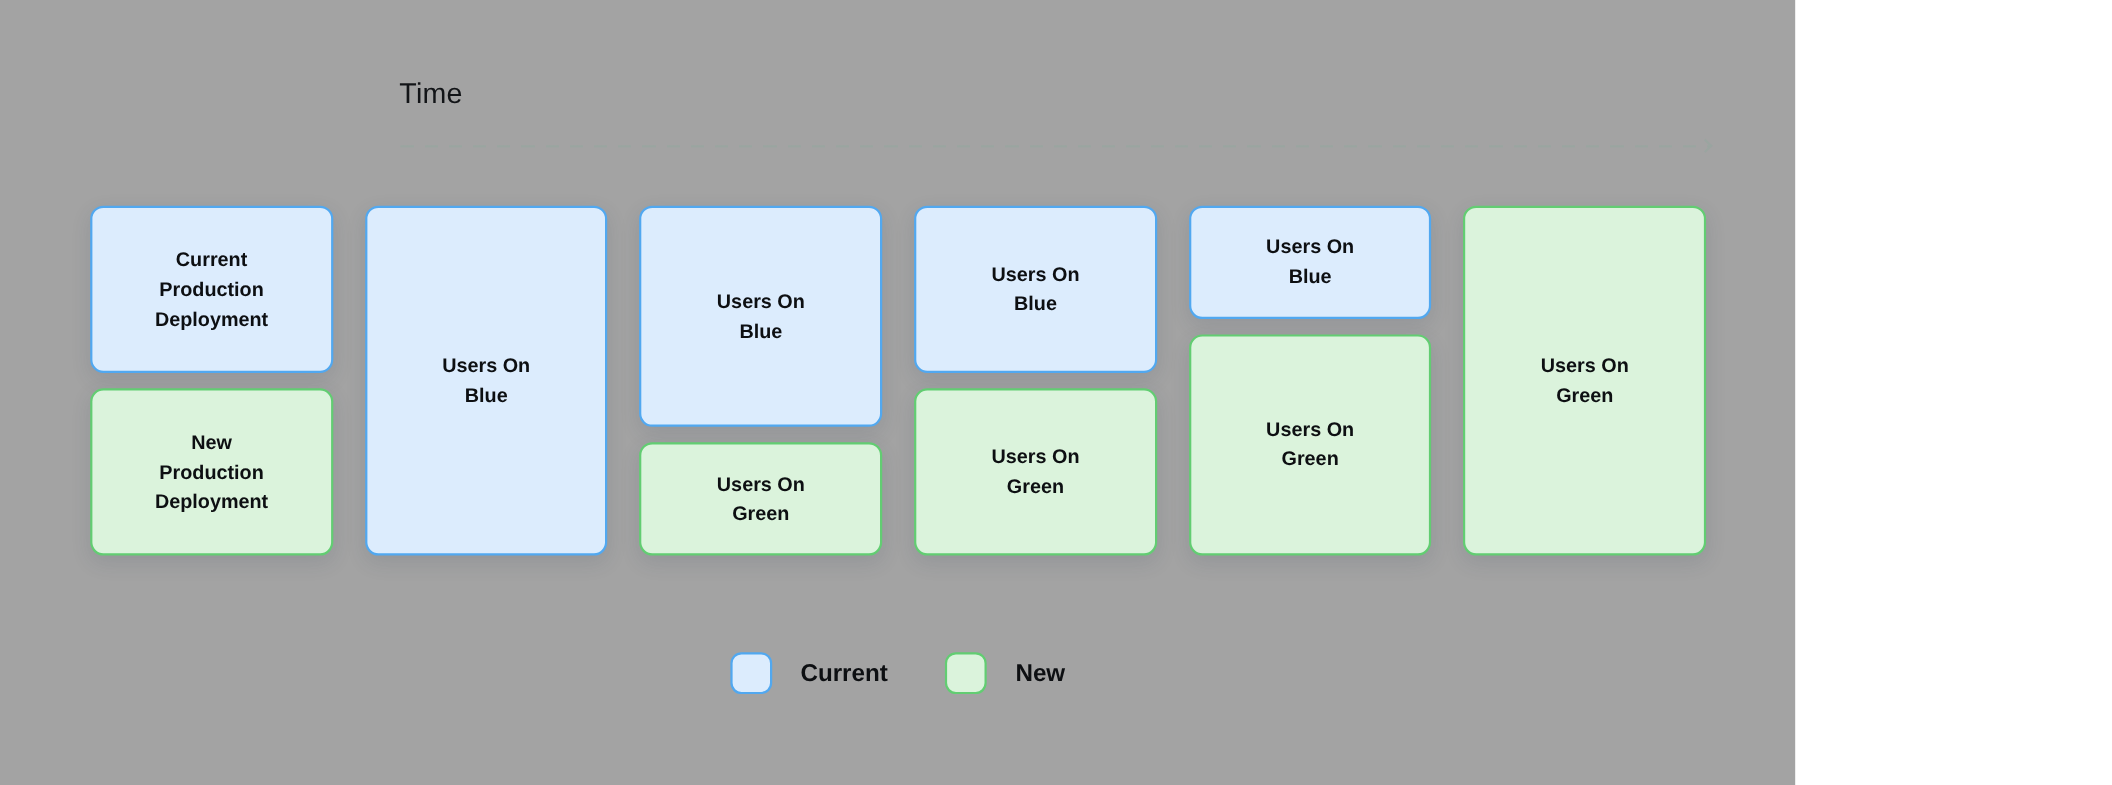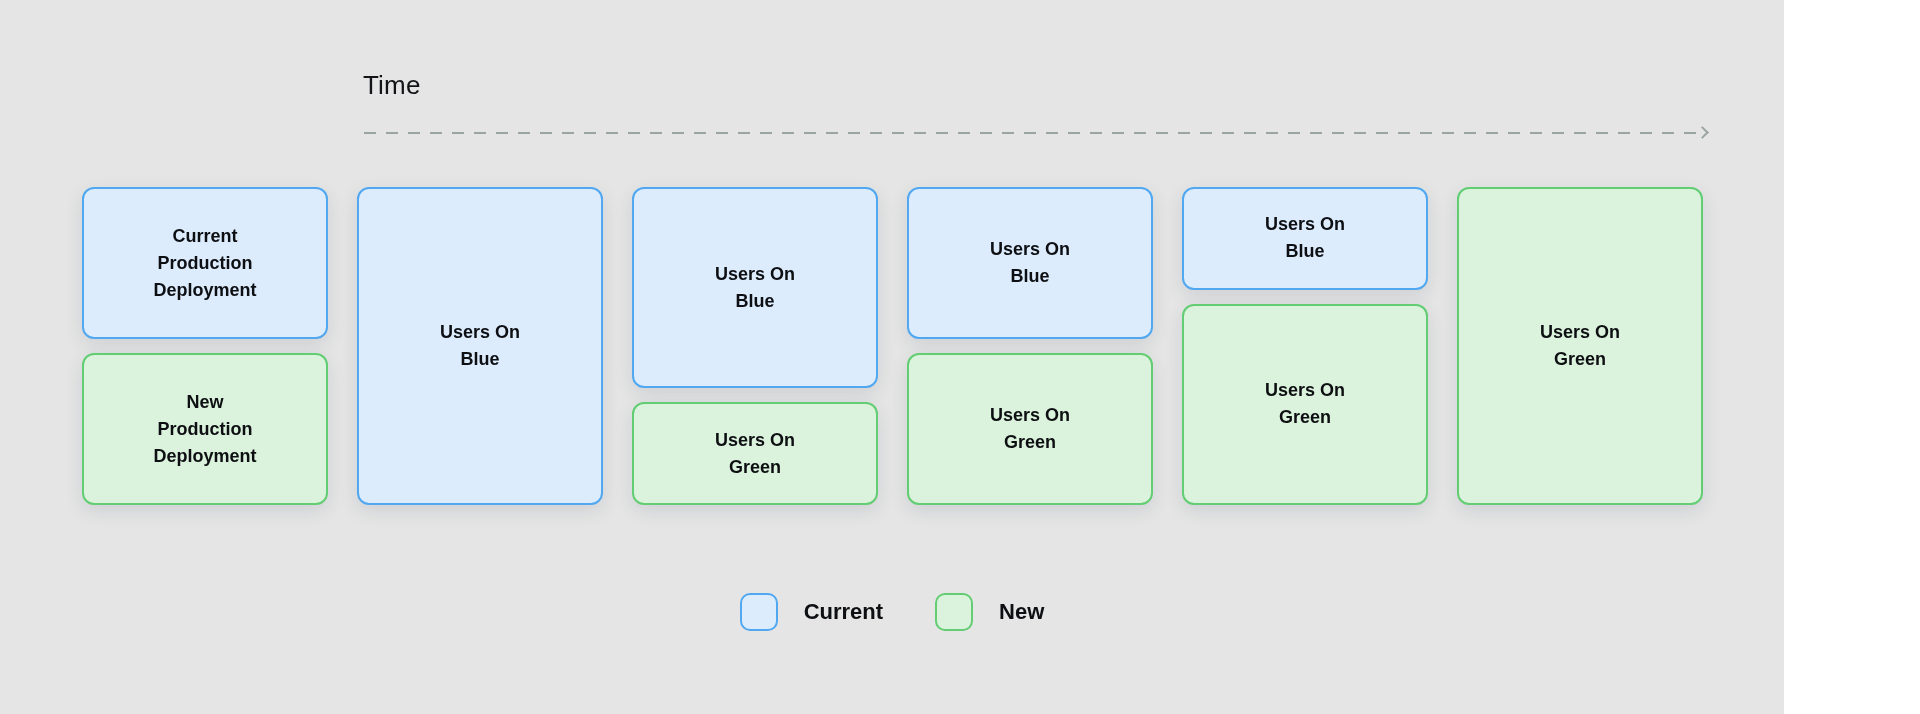--- a/index.html
+++ b/index.html
@@ -1,21 +1,21 @@
 <!DOCTYPE html>
 <html style="--current-fill: #dcecfd; --current-border: #51a8f0; --new-fill: #dbf3dc; --new-border: #62cd72; --axis-dash: #9aa5a0;"><head>
 <meta charset="utf-8">
 <style>
   * { margin: 0; padding: 0; box-sizing: border-box; }
   html, body { background: #ffffff; }
   .canvas {
     position: relative;
-    width: 1784px;
+    width: 1632px;
     height: 714px;
-    background: #e5e5e5;
+    background: #a3a3a3;
     overflow: hidden;
     font-family: "Liberation Sans", sans-serif;
     color: #0d0f12;
   }
 
   
   .time-label {
     position: absolute;
     left: 363px;
     top: 70px;

